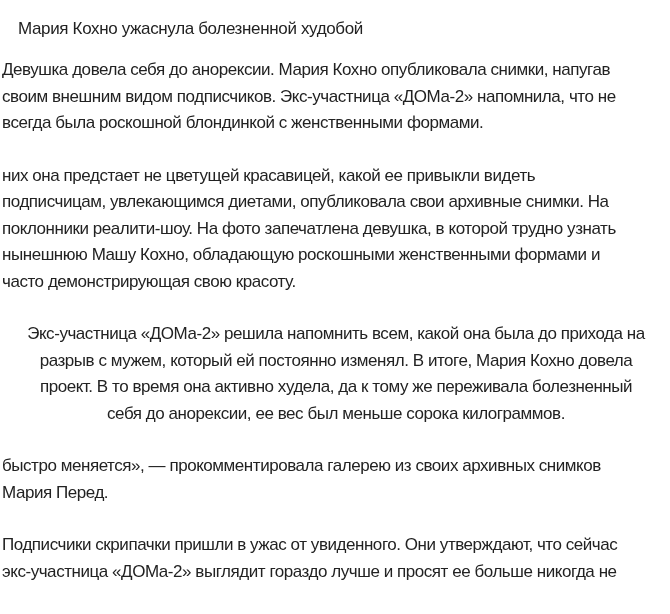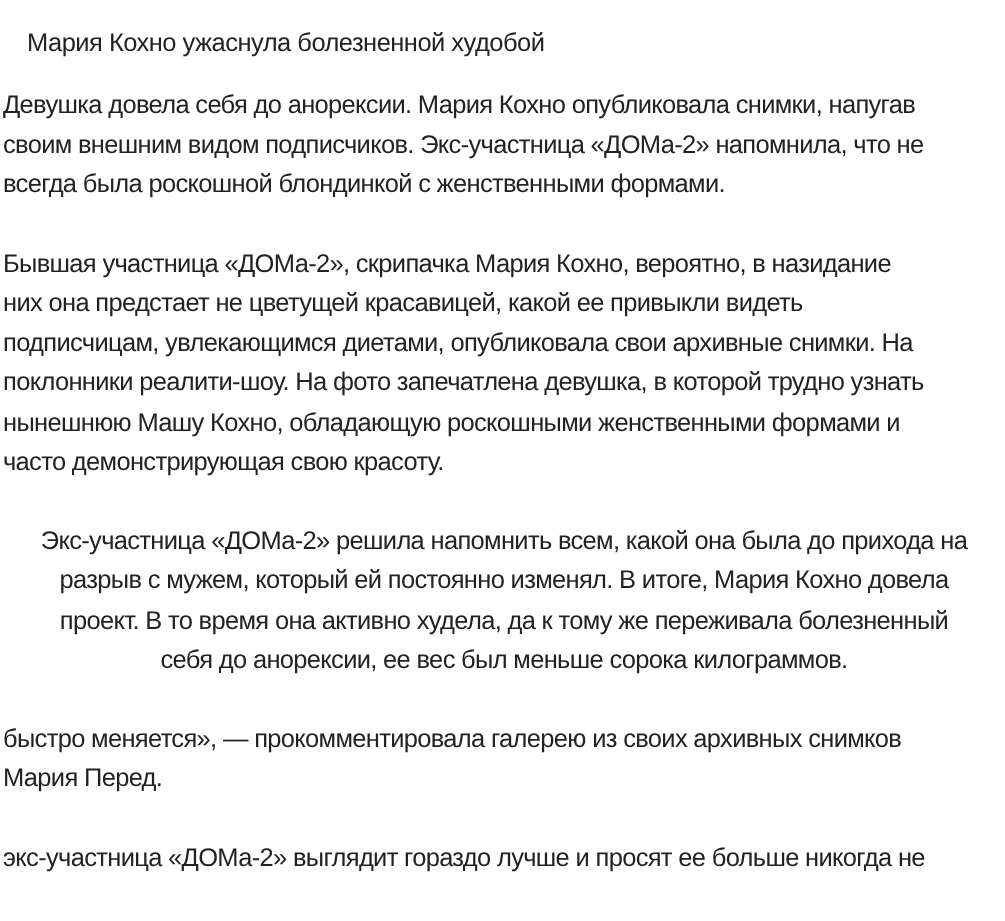--- a/index.html
+++ b/index.html
@@ -48,37 +48,37 @@
 <div class="article">
   <h1 class="title">Мария Кохно ужаснула болезненной худобой</h1>
 
   <p class="para p1">
     <span class="line">Девушка довела себя до анорексии. Мария Кохно опубликовала снимки, напугав</span>
     <span class="line">своим внешним видом подписчиков. Экс-участница «ДОМа-2» напомнила, что не</span>
     <span class="line">всегда была роскошной блондинкой с женственными формами.</span>
   </p>
 
   <p class="para p2">
-    <span class="line">Бывшая участница «ДОМа-2», скрипачка Мария Кохно, вероятно, в назидание</span>
     <span class="line">них она предстает не цветущей красавицей, какой ее привыкли видеть</span>
     <span class="line">подписчицам, увлекающимся диетами, опубликовала свои архивные снимки. На</span>
     <span class="line">поклонники реалити-шоу. На фото запечатлена девушка, в которой трудно узнать</span>
     <span class="line">нынешнюю Машу Кохно, обладающую роскошными женственными формами и</span>
     <span class="line">часто демонстрирующая свою красоту.</span>
   </p>
 
   <p class="para p3">
     <span class="line">Экс-участница «ДОМа-2» решила напомнить всем, какой она была до прихода на</span>
     <span class="line">разрыв с мужем, который ей постоянно изменял. В итоге, Мария Кохно довела</span>
     <span class="line">проект. В то время она активно худела, да к тому же переживала болезненный</span>
     <span class="line">себя до анорексии, ее вес был меньше сорока килограммов.</span>
   </p>
 
   <p class="para p4">
     <span class="line">быстро меняется», — прокомментировала галерею из своих архивных снимков</span>
     <span class="line">Мария Перед.</span>
   </p>
 
   <p class="para p5">
+    <span class="line">Подписчики скрипачки пришли в ужас от увиденного. Они утверждают, что сейчас</span>
     <span class="line">экс-участница «ДОМа-2» выглядит гораздо лучше и просят ее больше никогда не</span>
 
   </p>
 </div>
 
 </body></html>

